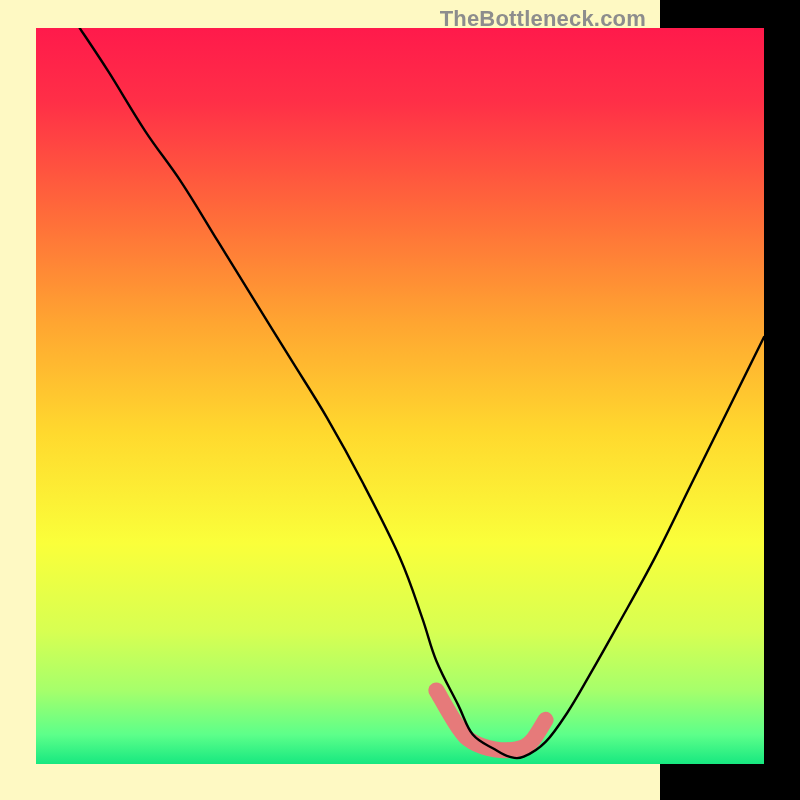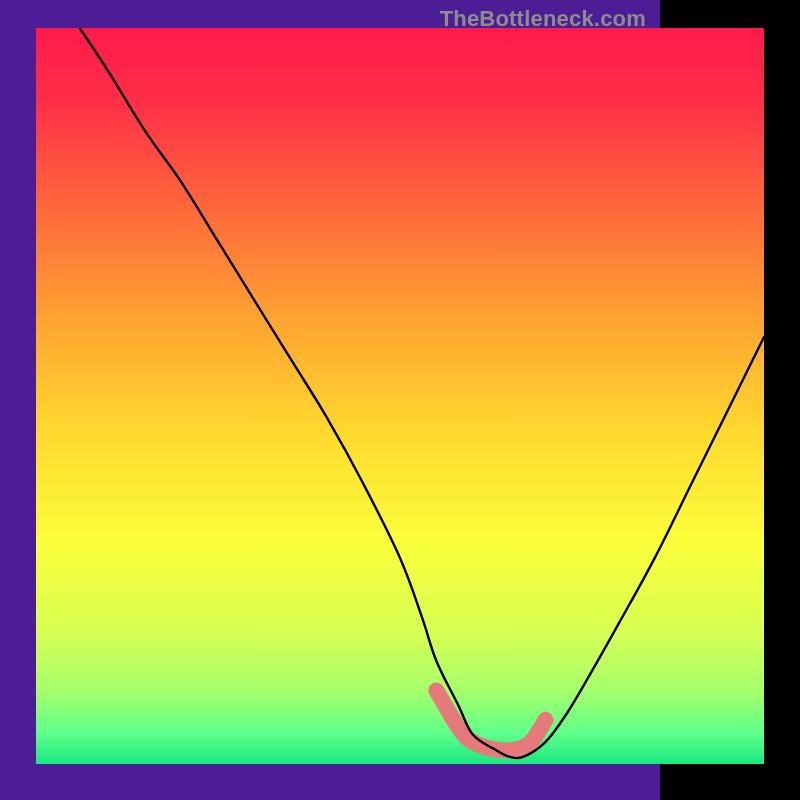--- a/index.html
+++ b/index.html
@@ -9,21 +9,21 @@
     height: 800px;
     background: #000;
     overflow: hidden;
   }
   .frame {
     position: absolute;
     left: 0;
     top: 0;
     width: 660px;
     height: 800px;
-    background: #4c1d95;
+    background: #fef9c3;
   }
   .plot {
     position: absolute;
     left: 36px;
     top: 28px;
     width: 728px;
     height: 736px;
     overflow: hidden;
   }
   svg {

